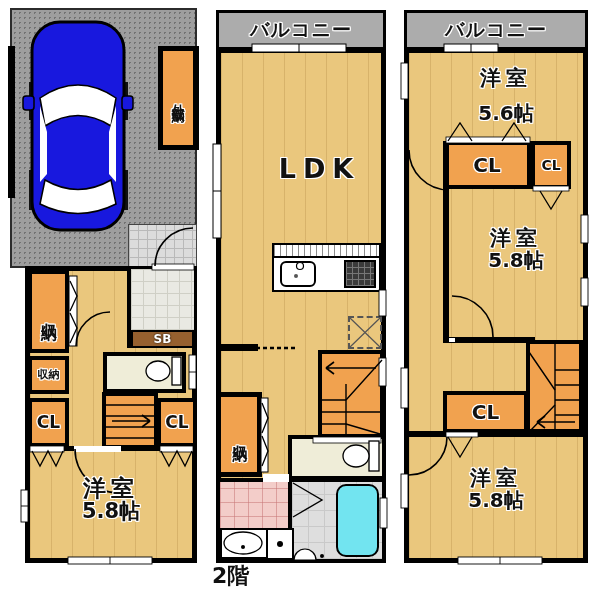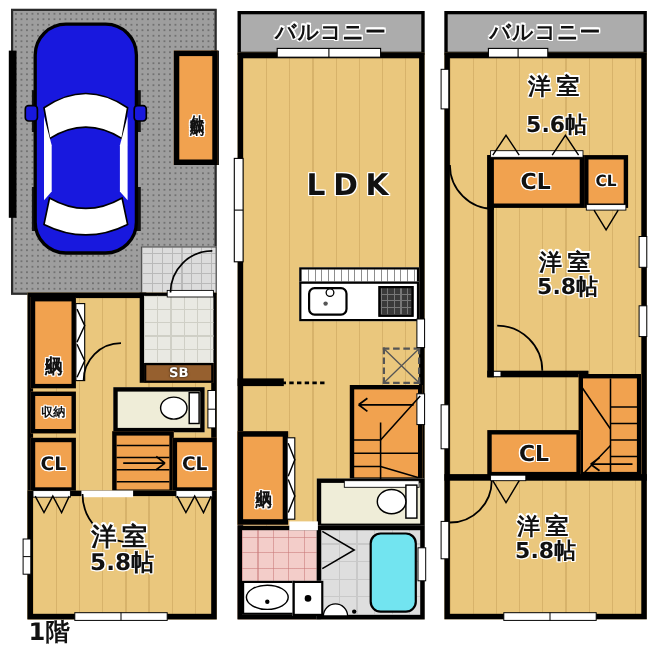--- a/index.html
+++ b/index.html
@@ -291,29 +291,29 @@
   <div class="lbl" style="left:28px;top:358px;width:41px;height:34px;font-size:11px;">収納</div>
   <div class="lbl" style="left:131px;top:330px;width:63px;height:18px;font-size:12px;color:#fff;text-shadow:0 0 2px #000;">SB</div>
   <div class="lbl" style="left:28px;top:398px;width:41px;height:49px;font-size:17px;">CL</div>
   <div class="lbl" style="left:157px;top:398px;width:40px;height:49px;font-size:17px;">CL</div>
   <div class="lbl" style="left:25px;top:468px;width:172px;height:62px;font-size:23px;">
     <div>
       <div style="letter-spacing:5px;">洋室</div>
       <div style="font-size:21px;">5.8帖</div>
     </div>
   </div>
-  <div class="lbl" style="left:26px;top:562px;width:80px;height:28px;font-size:22px;justify-content:flex-start;text-shadow:none;">1階</div>
 
   <div class="lbl" style="left:216px;top:12px;width:170px;height:36px;font-size:19px;letter-spacing:1px;">バルコニー</div>
   <div class="lbl" style="left:236px;top:128px;width:130px;height:82px;font-size:27px;">
     <div>
       <div style="letter-spacing:7px;margin-left:37px;">LDK</div>
     </div>
   </div>
   <div class="lbl vert" style="left:216px;top:394px;width:46px;height:81px;font-size:15px;">収納</div>
+  <div class="lbl" style="left:212px;top:562px;width:80px;height:28px;font-size:22px;justify-content:flex-start;text-shadow:none;">2階</div>
 
   <div class="lbl" style="left:404px;top:12px;width:184px;height:36px;font-size:19px;letter-spacing:1px;">バルコニー</div>
   <div class="lbl" style="left:424px;top:58px;width:164px;height:75px;font-size:21px;">
     <div>
       <div style="letter-spacing:5px;">洋室</div>
       <div style="font-size:20px;margin-top:13px;">5.6帖</div>
     </div>
   </div>
   <div class="lbl" style="left:443px;top:141px;width:88px;height:48px;font-size:20px;">CL</div>
   <div class="lbl" style="left:531px;top:141px;width:40px;height:48px;font-size:14px;">CL</div>

